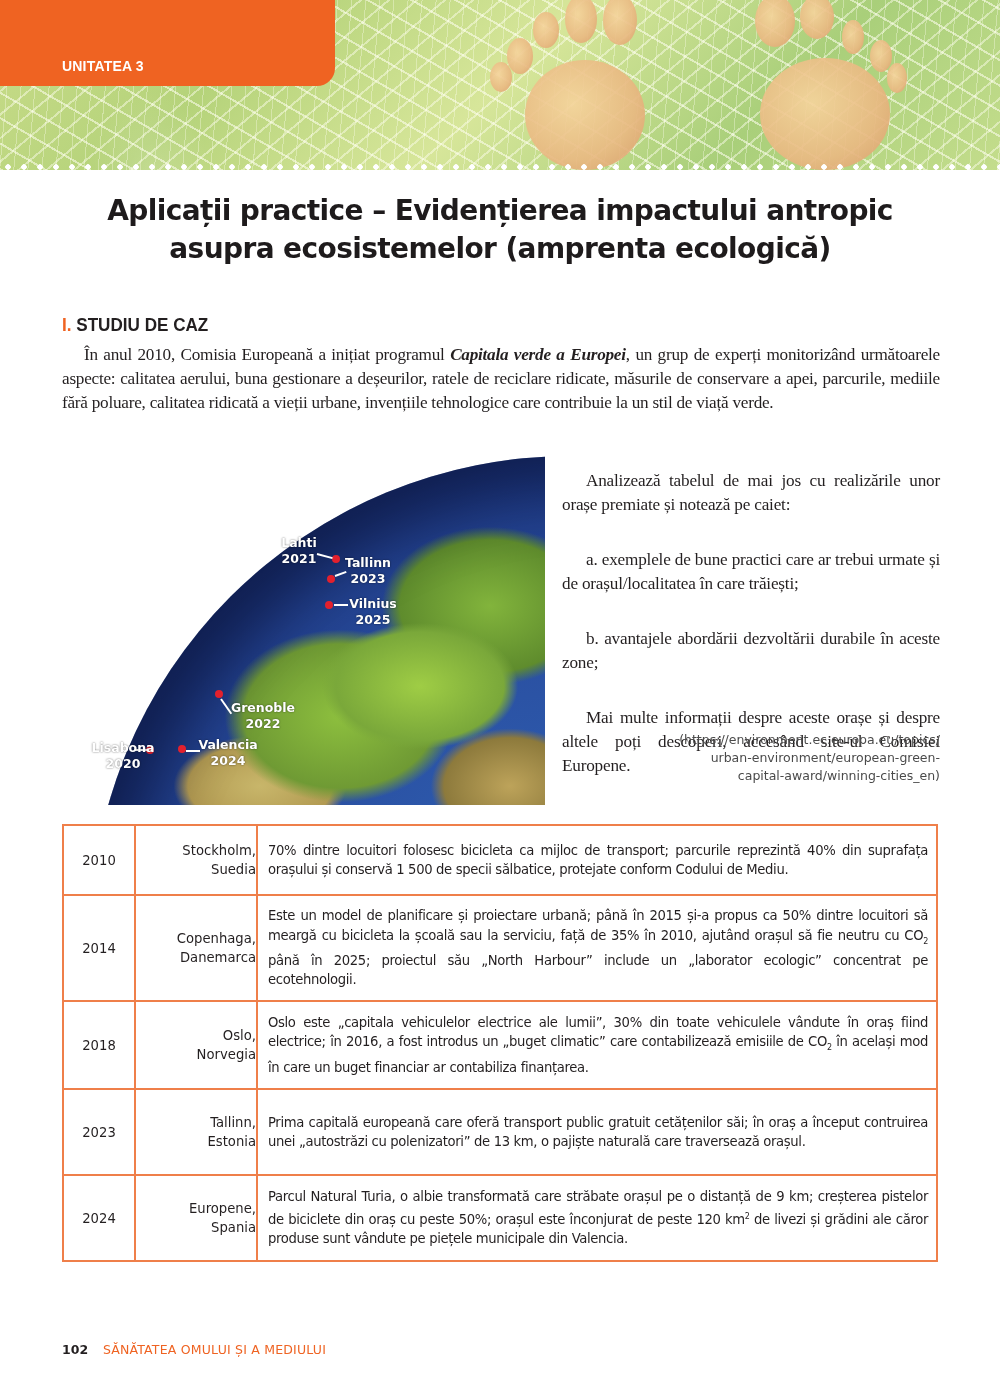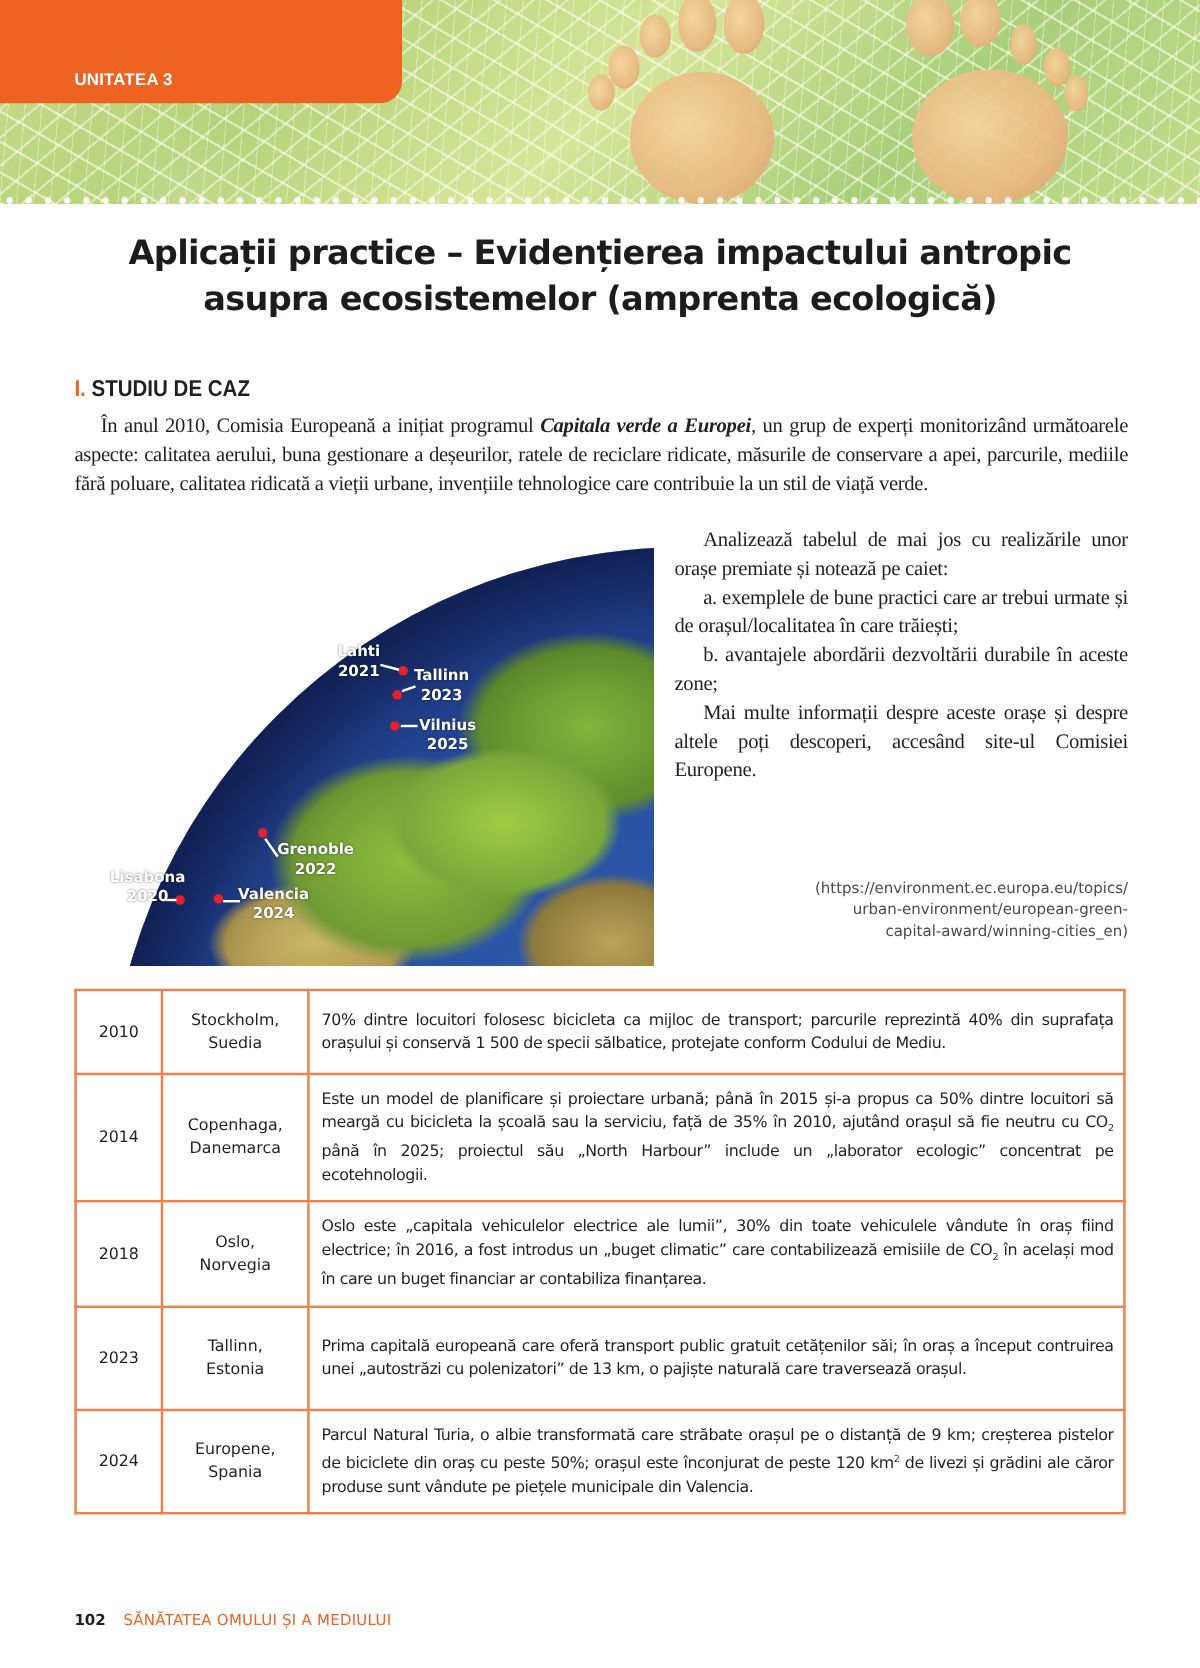--- a/index.html
+++ b/index.html
@@ -95,35 +95,35 @@
     text-shadow: 0 0 2px rgba(0,0,0,0.6);
   }
   .leader { position: absolute; height: 2px; background: #ffffff; transform-origin: left center; }
 
   
   .task {
     position: absolute; left: 562px; top: 438px; width: 378px;
     font-family: "Liberation Serif", serif; font-size: 17.2px; line-height: 24px; color: #231f20;
     text-align: justify; letter-spacing: -0.2px;
   }
-  .task p { text-indent: 24px; }
+  .task p { text-indent: 24px; margin-top: 31px; }
   .source {
     position: absolute; left: 600px; top: 731px; width: 340px; text-align: right;
     font-family: "DejaVu Sans", sans-serif; font-size: 12.5px; line-height: 18px; color: #4a4a4a;
   }
 
   
   .awards {
     position: absolute; left: 62px; top: 824px; width: 876px;
     border-collapse: collapse; border: 2px solid #fca5a5;
     font-family: "DejaVu Sans", sans-serif; font-size: 13.2px; color: #231f20;
   }
   .awards td { border: 2px solid #ef7f4a; vertical-align: middle; }
   .awards td.year { width: 72px; text-align: center; }
-  .awards td.city { width: 122px; text-align: center; line-height: 19px; }
+  .awards td.city { width: 122px; text-align: right; line-height: 19px; }
   .awards td.desc { padding: 6px 8px 6px 10px; line-height: 19.5px; text-align: justify; letter-spacing: -0.35px; }
   .awards sub, .awards sup { font-size: 8px; }
 
   
   .page-num {
     position: absolute; left: 62px; top: 1342px;
     font-family: "DejaVu Sans", sans-serif; font-weight: bold; font-size: 12.5px; color: #231f20;
   }
   .footer-title {
     position: absolute; left: 103px; top: 1342px;
@@ -192,21 +192,21 @@
   </div>
 
   <div class="city-dot" style="left:160px;top:252px;"></div>
   <div class="leader" style="left:166px;top:260px;width:18px;transform:rotate(55deg);"></div>
   <div class="city-label" style="left:170px;top:262px;width:76px;text-align:center;">
     <span>Grenoble</span><br><span>2022</span>
   </div>
 
   <div class="city-dot" style="left:91px;top:308px;"></div>
   <div class="leader" style="left:80px;top:311px;width:12px;"></div>
-  <div class="city-label" style="left:33px;top:285px;width:70px;">
+  <div class="city-label" style="left:33px;top:302px;width:70px;">
     <span>Lisabona</span><br><span>2020</span>
   </div>
 
   <div class="city-dot" style="left:123px;top:307px;"></div>
   <div class="leader" style="left:131px;top:312px;width:14px;"></div>
   <div class="city-label" style="left:140px;top:299px;width:66px;text-align:center;">
     <span>Valencia</span><br><span>2024</span>
   </div>
 </div>
 

